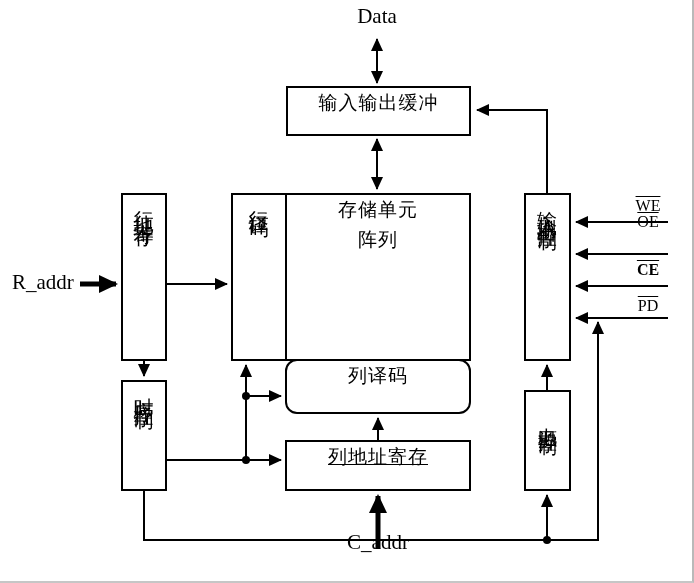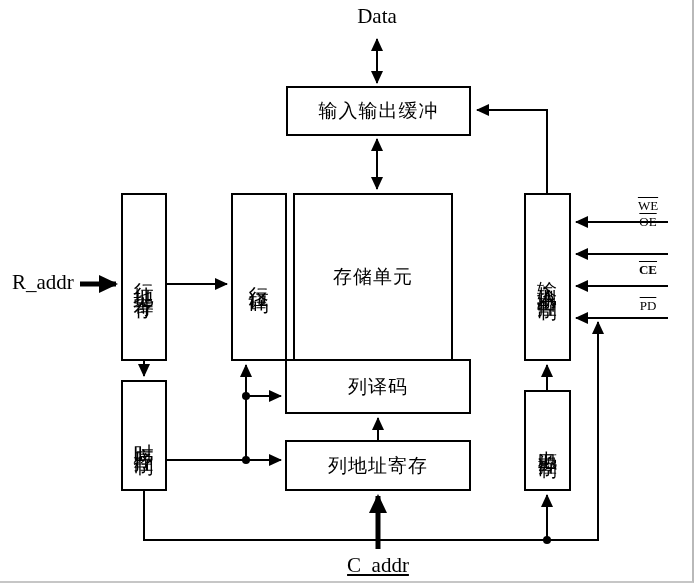--- a/index.html
+++ b/index.html
@@ -5,36 +5,36 @@
   * { margin:0; padding:0; box-sizing:border-box; }
   html,body { background:#ffffff; }
   body { font-family:"Liberation Sans", sans-serif; color:#000; }
   .canvas {
     position:relative; width:694px; height:583px; background:#fff; overflow:hidden;
     border-right:2px solid #b9b9b9; border-bottom:2px solid #c6c6c6;padding-left:28px;
   }
   svg.wires { position:absolute; left:0; top:0; }
   .block {
     position:absolute; border:2px solid #000; background:#fff;
-    display:flex; align-items:center; justify-content:center; text-align:center;
+    display:flex; align-items:flex-start; justify-content:center; text-align:center;
   }
   .h-label { font-size:19px; letter-spacing:1px; line-height:30px; }
   .v-label {
     writing-mode:vertical-rl; text-orientation:upright;
     font-size:20px; letter-spacing:4px; line-height:1;
   }
   .v-wrap {
     writing-mode:vertical-lr; text-orientation:upright;
     font-size:19px; letter-spacing:3px; line-height:20px; height:52px;
   }
   .serif { font-family:"Liberation Serif", serif; }
   .ext-label { position:absolute; text-align:center; font-size:21px; }
   .sig-label {
     position:absolute; left:624px; width:48px; text-align:center;
-    font-family:"Liberation Serif", serif; font-size:13px; line-height:20px;
+    font-family:"Liberation Serif", serif; font-size:16px; line-height:20px;
   }
   .sig-label span { text-decoration:overline; }
 </style>
 </head>
 <body>
 
 <div class="canvas">
 
   <svg class="wires" width="694" height="583" viewBox="0 0 694 583">
     <defs>
@@ -81,41 +81,42 @@
 
     <g fill="#000" stroke="none">
       <circle cx="246" cy="396" r="4"></circle>
       <circle cx="246" cy="460" r="4"></circle>
       <circle cx="547" cy="540" r="4"></circle>
     </g>
   </svg>
 
   <div class="ext-label serif" style="left:339px; top:4px; width:76px;">Data</div>
   <div class="ext-label serif" style="left:12px; top:270px; width:78px; text-align:left;">R_addr</div>
-  <div class="ext-label serif" style="left:337px; top:553px; width:82px;text-decoration:underline;">C_addr</div>
+  <div class="ext-label serif" style="left:337px; top:530px; width:82px;">C_addr</div>
 
   <div class="block" style="left:286px; top:86px; width:185px; height:50px;">
     <span class="h-label">输入输出缓冲</span>
   </div>
 
   <div class="block" style="left:231px; top:193px; width:56px; height:168px;">
     <span class="v-label">行译码</span>
   </div>
 
-  <div class="block" style="left:285px; top:193px; width:160px; height:168px;margin-left:8px;">
+  <div class="block" style="left:285px; top:193px; width:186px; height:168px;">
     <div>
       <div class="h-label">存储单元</div>
+      <div class="h-label">阵列</div>
     </div>
   </div>
 
-  <div class="block" style="left:285px; top:359px; width:186px; height:55px;">
+  <div class="block" style="left:285px; top:359px; width:186px; height:55px;border-radius:12px;">
     <span class="h-label">列译码</span>
   </div>
 
-  <div class="block" style="left:285px; top:440px; width:186px; height:51px;">
+  <div class="block" style="left:285px; top:440px; width:186px; height:51px;text-decoration:underline;">
     <span class="h-label">列地址寄存</span>
   </div>
 
   <div class="block" style="left:121px; top:193px; width:46px; height:168px;">
     <span class="v-label">行地址寄存</span>
   </div>
 
   <div class="block" style="left:121px; top:380px; width:46px; height:111px;">
     <span class="v-label">时序控制</span>
   </div>

